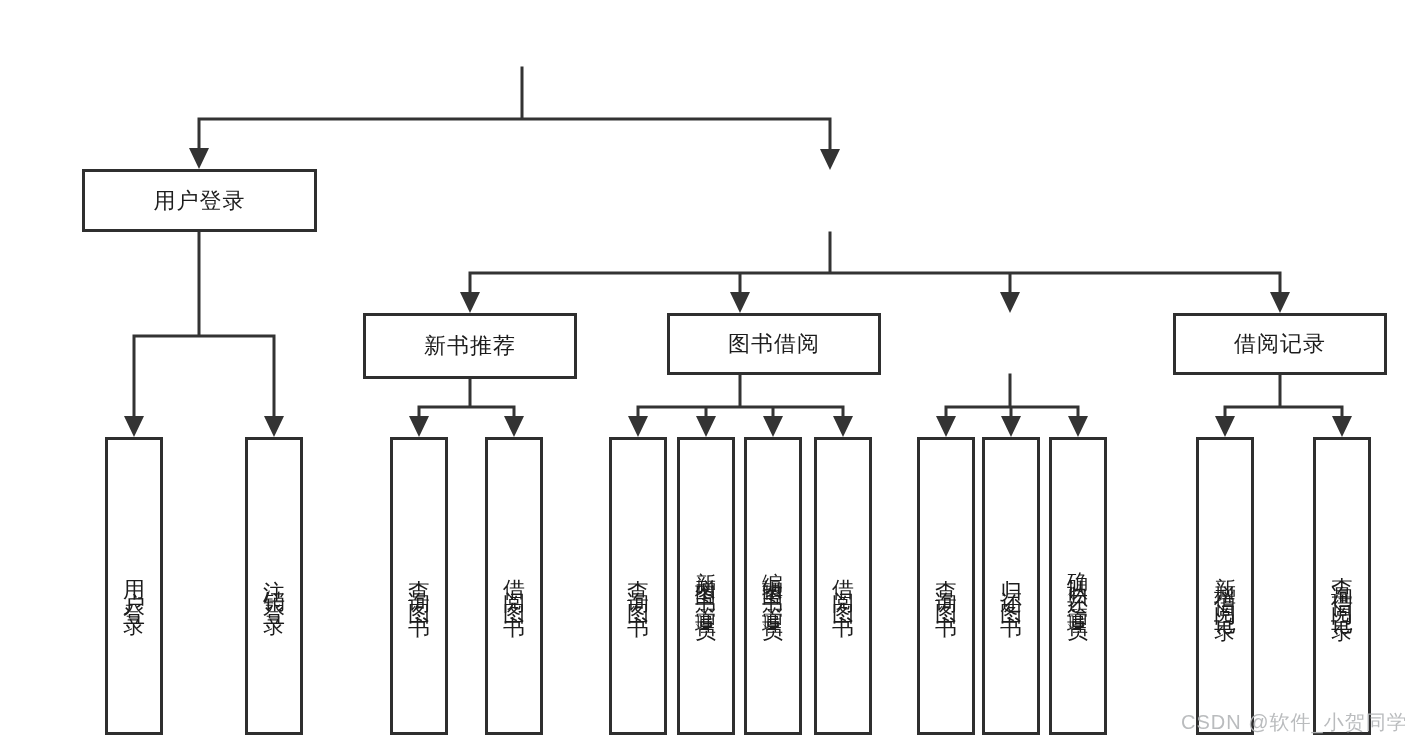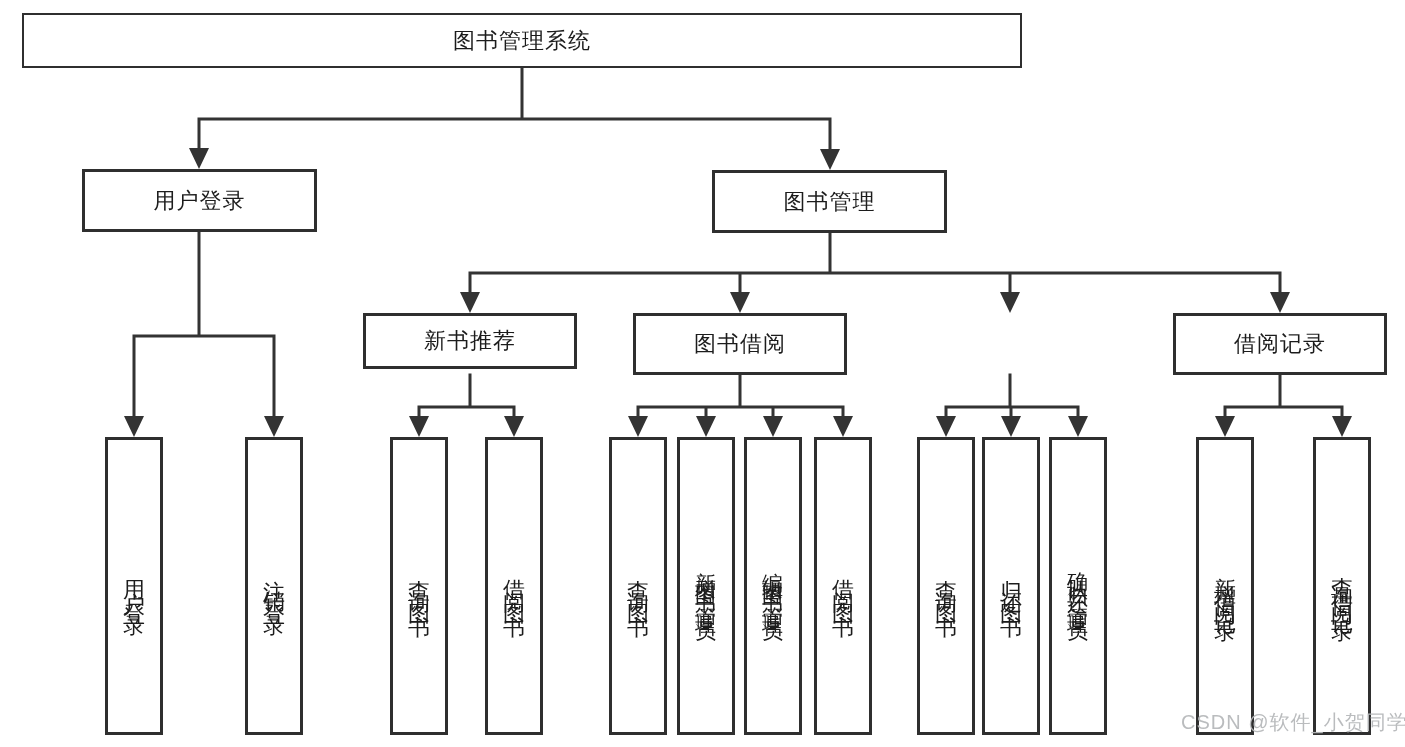--- a/index.html
+++ b/index.html
@@ -83,35 +83,29 @@
              M696 416 L716 416 L706 437 Z
              M763 416 L783 416 L773 437 Z
              M833 416 L853 416 L843 437 Z
              M936 416 L956 416 L946 437 Z
              M1001 416 L1021 416 L1011 437 Z
              M1068 416 L1088 416 L1078 437 Z
              M1215 416 L1235 416 L1225 437 Z
              M1332 416 L1352 416 L1342 437 Z"></path>
   </svg>
 
-  <div class="box root" style="left:22px; top:13px; width:1000px; height:55px;">
-    <span class="hlabel">图书管理系统</span>
-  </div>
 
   <div class="box" style="left:82px; top:169px; width:235px; height:63px;">
     <span class="hlabel">用户登录</span>
   </div>
-  <div class="box" style="left:712px; top:170px; width:235px; height:63px;">
-    <span class="hlabel">图书管理</span>
-  </div>
 
-  <div class="box" style="left:363px; top:313px; width:214px; height:56px;">
+  <div class="box" style="left:363px; top:313px; width:214px; height:66px;">
     <span class="hlabel">新书推荐</span>
   </div>
-  <div class="box" style="left:633px; top:313px; width:214px; height:62px;">
+  <div class="box" style="left:667px; top:313px; width:214px; height:62px;">
     <span class="hlabel">图书借阅</span>
   </div>
   <div class="box" style="left:1173px; top:313px; width:214px; height:62px;">
     <span class="hlabel">借阅记录</span>
   </div>
 
   <div class="box col" style="left:105px;">
     <span class="vlabel">用户登录</span>
   </div>
   <div class="box col" style="left:245px;">

